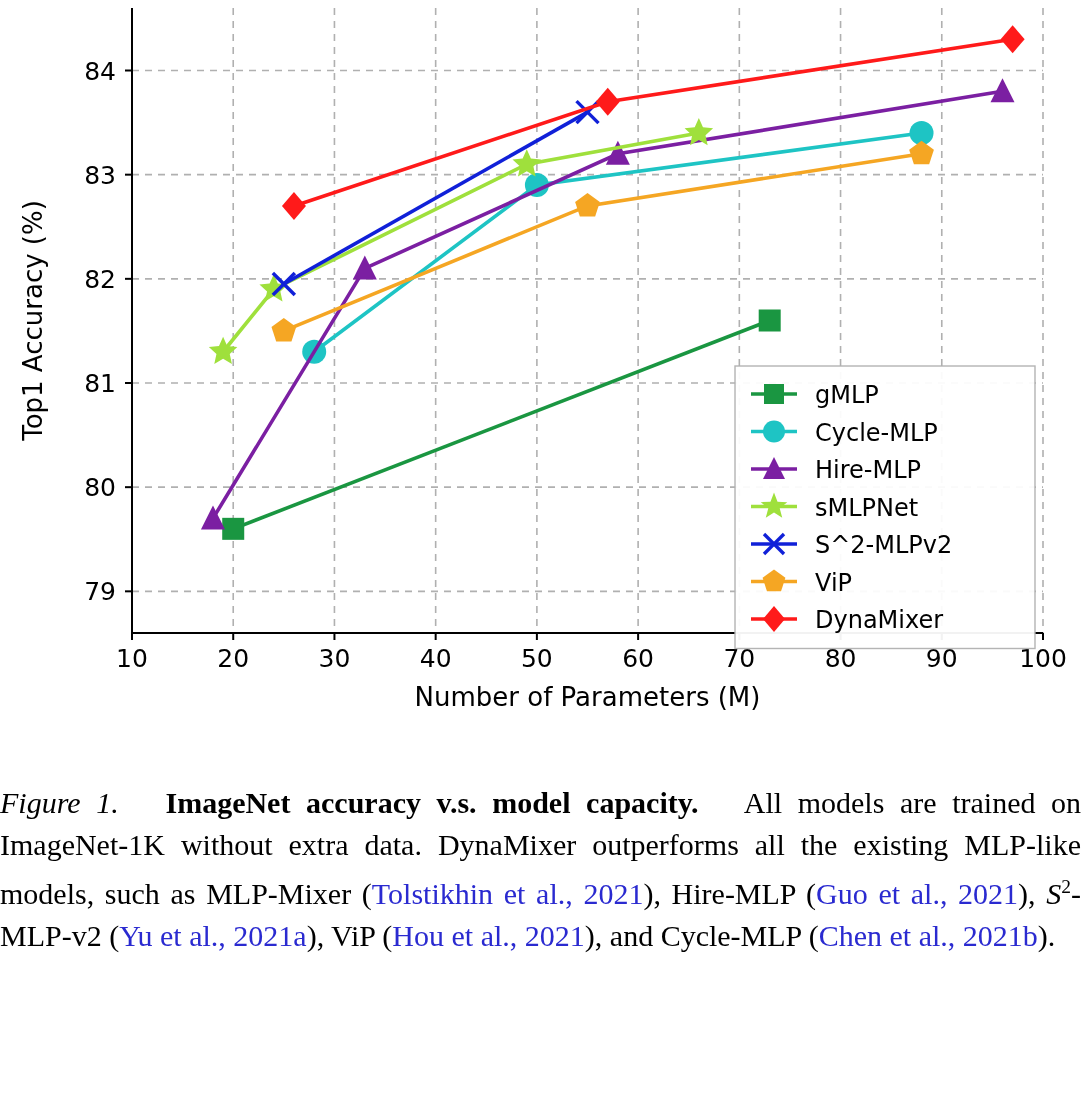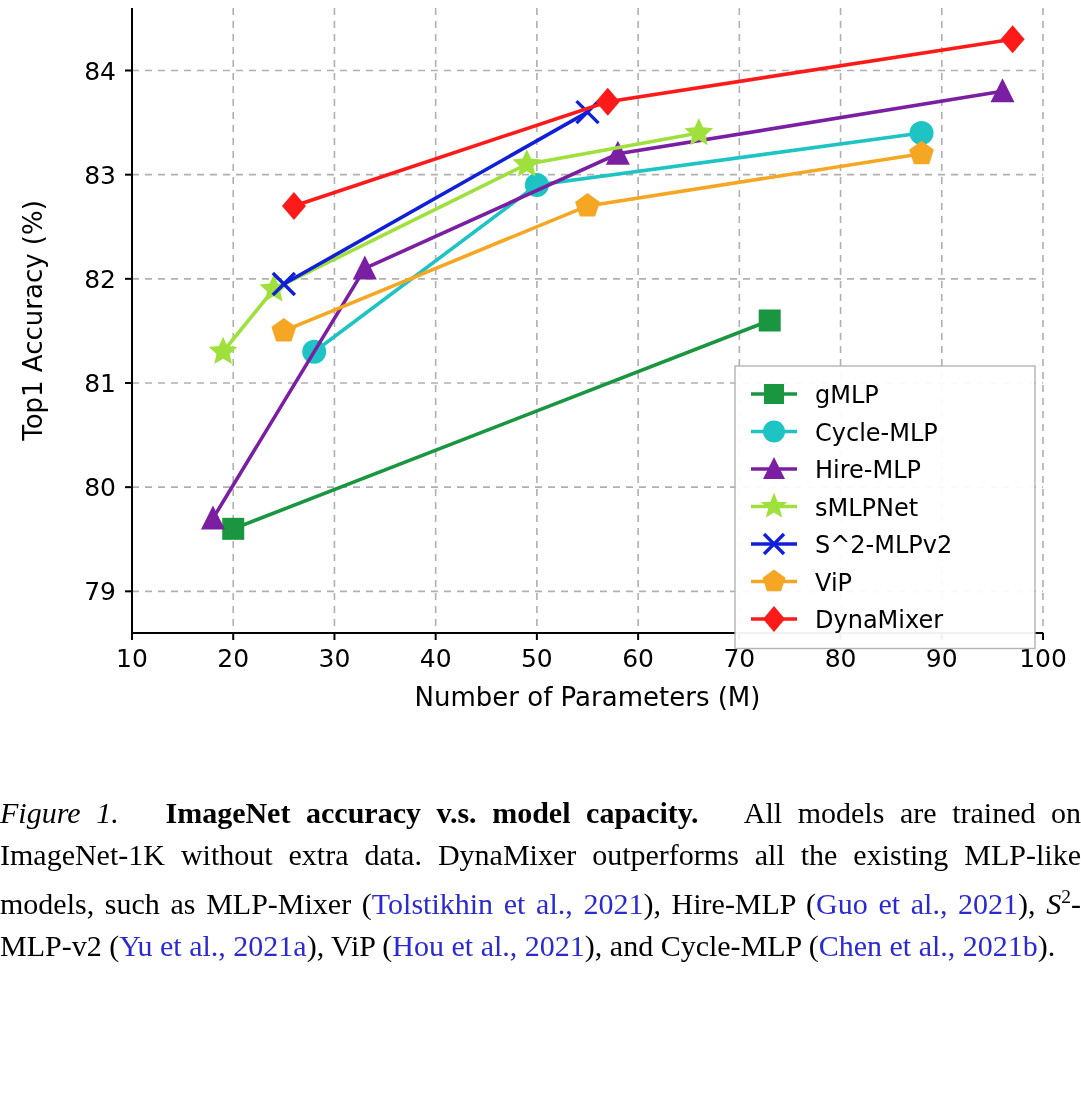--- a/index.html
+++ b/index.html
@@ -14,21 +14,20 @@
   #plot-svg{position:absolute;left:0;top:0;}
   #caption{
     position:absolute;
     left:0;top:782px;
     width:1081px;
     font-family:"Liberation Serif", serif;
     font-size:30px;
     line-height:42px;
     text-align:justify;
     color:#000;
-    margin-top:10px;
   }
   #caption .fignum{font-style:italic;}
   #caption .bold{font-weight:bold;}
   #caption .cite{color:#2a2ad0;}
   #caption sup{font-size:0.65em;vertical-align:super;}
   .sym{font-style:italic;font-family:"Liberation Serif",serif;}
 </style>
 </head>
 <body>
 

